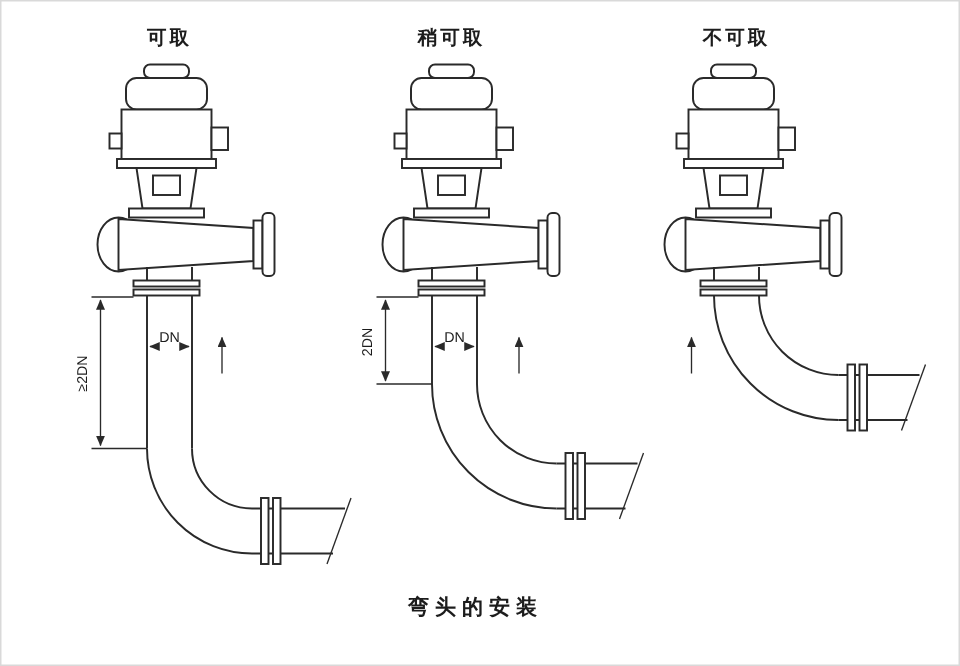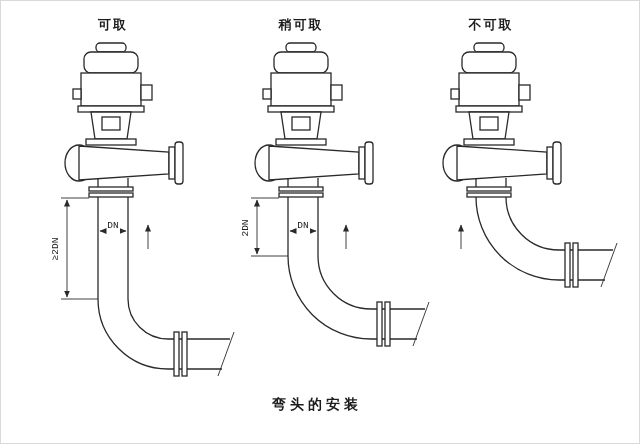--- a/index.html
+++ b/index.html
@@ -1,18 +1,18 @@
 <!DOCTYPE html>
 <html><head>
 <meta charset="utf-8">
 <style>
   html,body{margin:0;padding:0;background:#e8e8e8;}
   .page{
     width:640px;height:444px;background:#ffffff;position:relative;
-    font-family:Liberation Mono, monospace;
+    font-family:Liberation Sans, sans-serif;
     overflow:hidden;border:1px solid #d9d9d9;box-sizing:border-box;
   }
   svg{display:block}
   .panel-title{font-size:13px;font-weight:bold;fill:#1c1c1c;letter-spacing:2px;}
   .caption{font-size:14px;font-weight:bold;fill:#1c1c1c;letter-spacing:4px;}
   .dim-label{font-size:9.5px;fill:#1c1c1c;}
   .outline{fill:#ffffff;stroke:#2a2a2a;stroke-width:1.3;}
   .stroke-only{fill:none;stroke:#2a2a2a;stroke-width:1.3;}
   .thin{fill:none;stroke:#2a2a2a;stroke-width:0.9;}
 </style>

